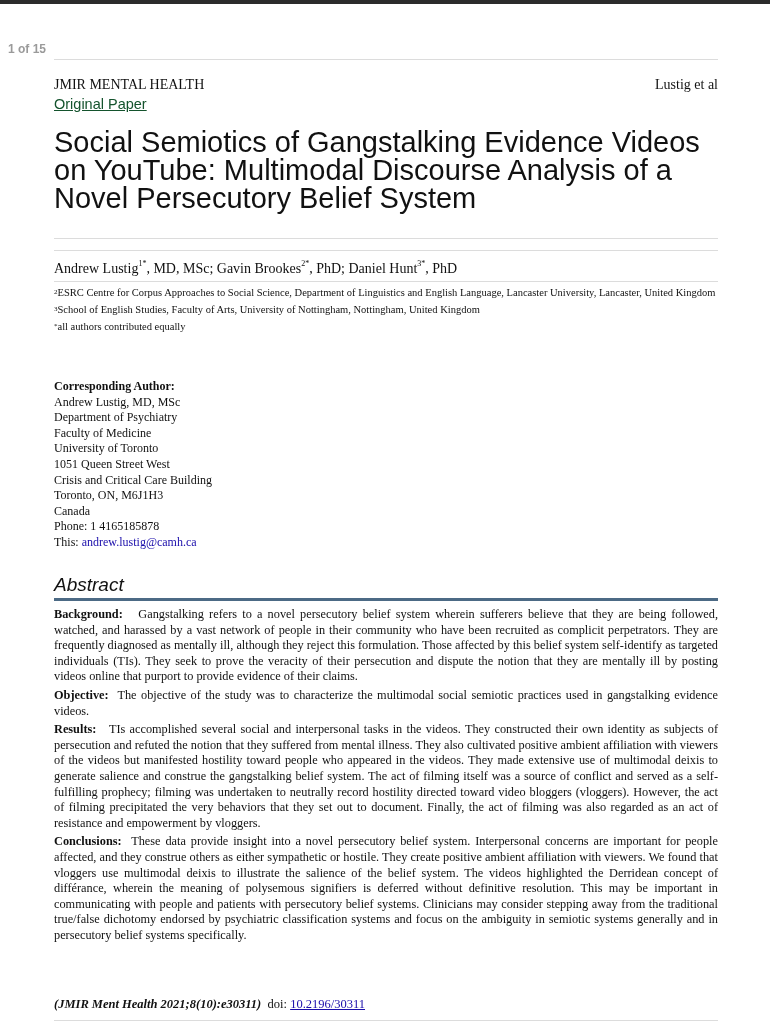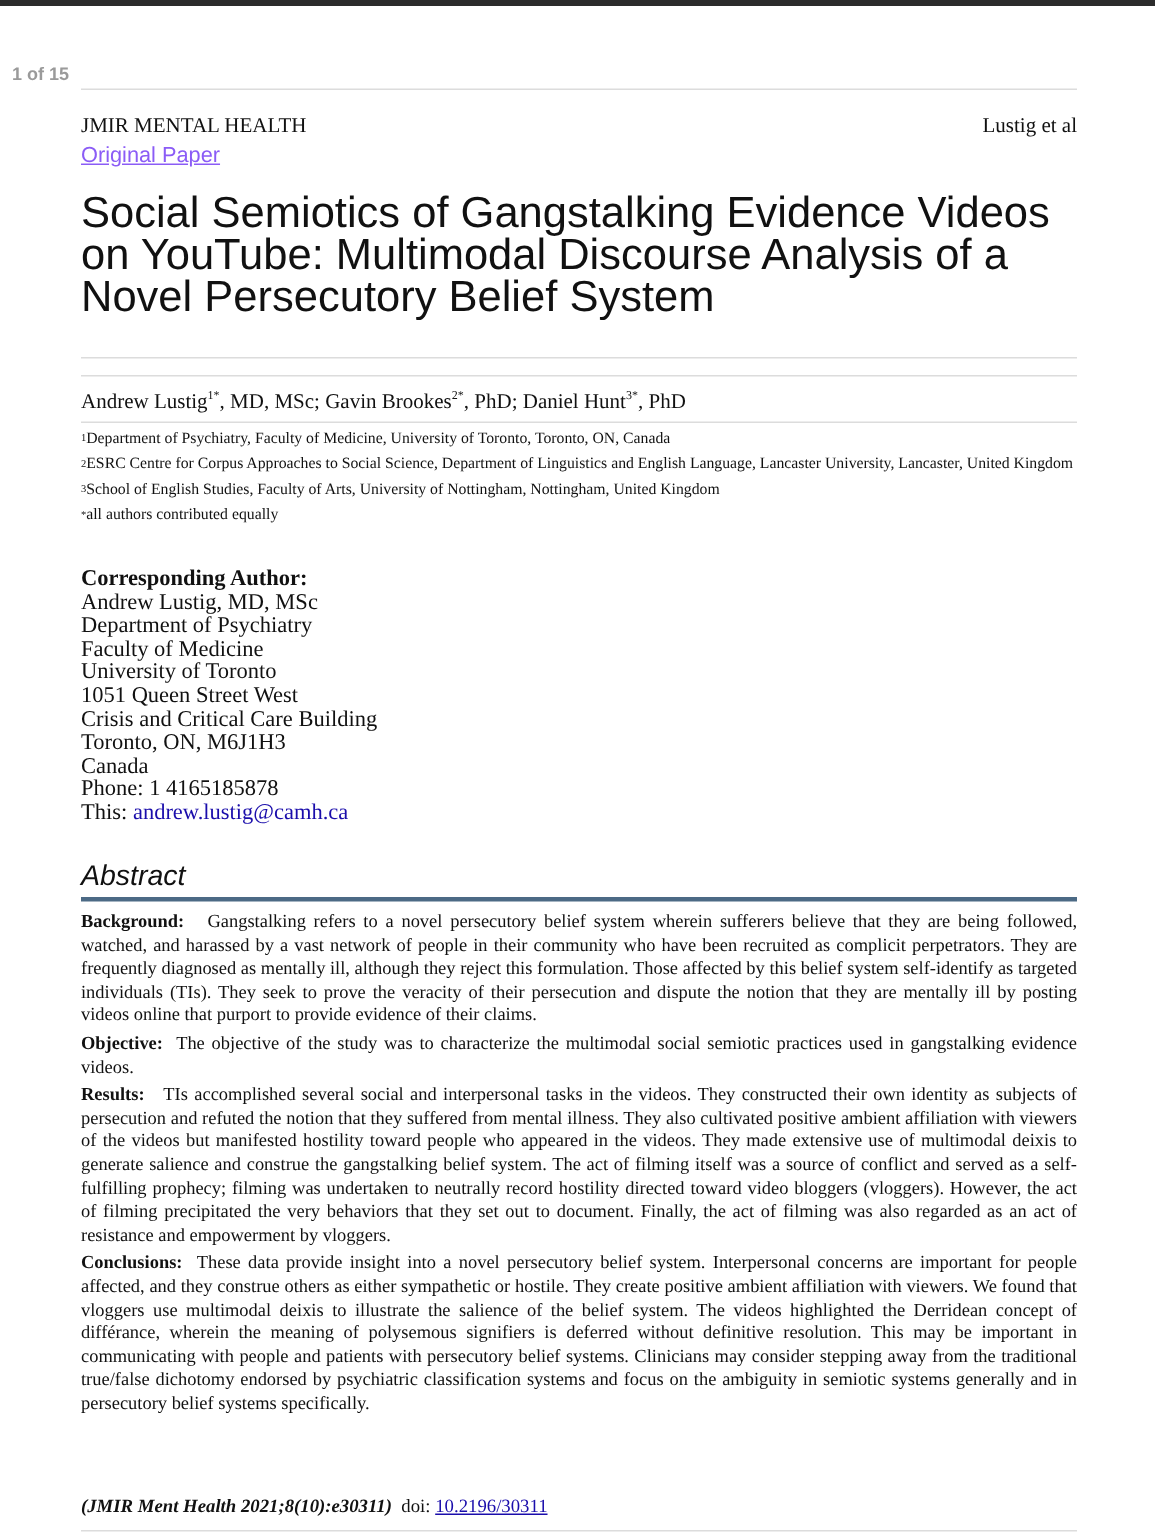--- a/index.html
+++ b/index.html
@@ -16,35 +16,35 @@
     }
     .hr { position: absolute; left: 54px; width: 664px; height: 1px; background: #dcdcdc; }
     .running-head {
       position: absolute; left: 54px; top: 77px; width: 664px;
       display: flex; justify-content: space-between;
       font-size: 14px; color: #111; align-items: flex-end;
     }
     .section-label {
       position: absolute; left: 54px; top: 96px;
       font-family: "Liberation Sans", sans-serif; font-size: 14.5px;
-      text-decoration: underline; color: #8b5cf6;
+      text-decoration: underline; color: #14532d;
     }
     .title {
       position: absolute; left: 54px; top: 128px; width: 670px;
       font-family: "Liberation Sans", sans-serif; font-size: 29px;
       line-height: 28px; color: #111; margin: 0; font-weight: normal;
     }
     .authors {
       position: absolute; left: 54px; top: 261px; font-size: 14px; color: #111;
     }
     sup { font-size: 8px; vertical-align: top; position: relative; top: -2px; }
     .affils { position: absolute; left: 54px; top: 286px; width: 664px; font-size: 10.5px; line-height: 14px; }
     .affil { margin-bottom: 3px; }
     .affil sup { font-size: 7px; top: -1px; }
-    .corr { position: absolute; left: 54px; top: 379px; font-size: 15px; line-height: 15.6px; }
+    .corr { position: absolute; left: 54px; top: 379px; font-size: 12px; line-height: 15.6px; }
     .corr .label { font-weight: bold; }
     .corr a { color: #1a0dab; }
     .abstract-heading {
       position: absolute; left: 54px; top: 574px;
       font-family: "Liberation Sans", sans-serif; font-style: italic;
       font-size: 19px; color: #111;
     }
     .abstract-rule { position: absolute; left: 54px; top: 598px; width: 664px; height: 3px; background: #4c6a85; }
     .abstract { position: absolute; left: 54px; top: 607px; width: 664px; font-size: 12.3px; line-height: 15.6px; text-align: justify; }
     .abstract p { margin: 0 0 3px 0; }
@@ -72,21 +72,20 @@
 <div class="hr" style="top:238px;"></div>
 <div class="hr" style="top:250px;"></div>
 
 <div class="authors">
   <span>Andrew Lustig</span><sup>1*</sup><span>, MD, MSc; </span><span>Gavin Brookes</span><sup>2*</sup><span>, PhD; </span><span>Daniel Hunt</span><sup>3*</sup><span>, PhD</span>
 </div>
 
 <div class="hr" style="top:281px;"></div>
 
 <div class="affils">
-  <div class="affil"><sup>1</sup><span>Department of Psychiatry, Faculty of Medicine, University of Toronto, Toronto, ON, Canada</span></div>
   <div class="affil"><sup>2</sup><span>ESRC Centre for Corpus Approaches to Social Science, Department of Linguistics and English Language, Lancaster University, Lancaster, United Kingdom</span></div>
   <div class="affil"><sup>3</sup><span>School of English Studies, Faculty of Arts, University of Nottingham, Nottingham, United Kingdom</span></div>
   <div class="affil"><sup>*</sup><span>all authors contributed equally</span></div>
 </div>
 
 <div class="corr">
   <div class="label">Corresponding Author:</div>
   <div>Andrew Lustig, MD, MSc</div>
   <div>Department of Psychiatry</div>
   <div>Faculty of Medicine</div>

